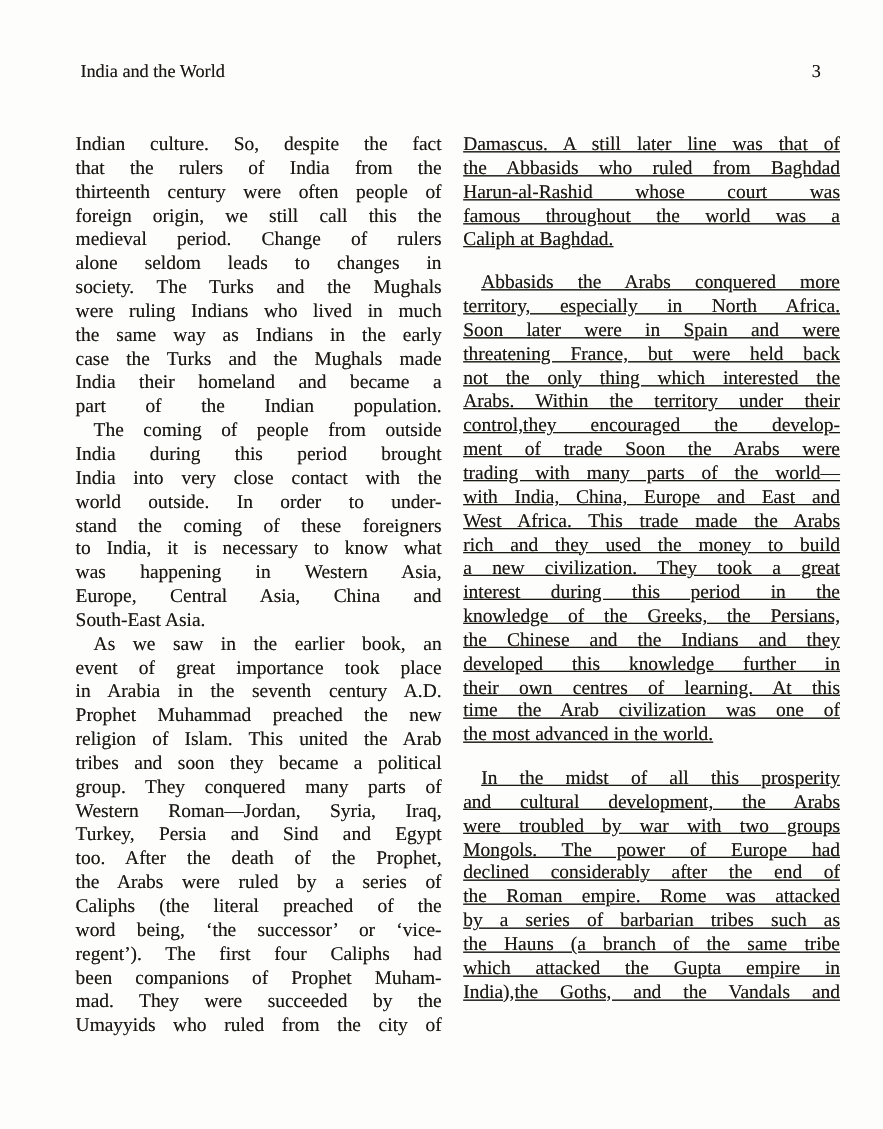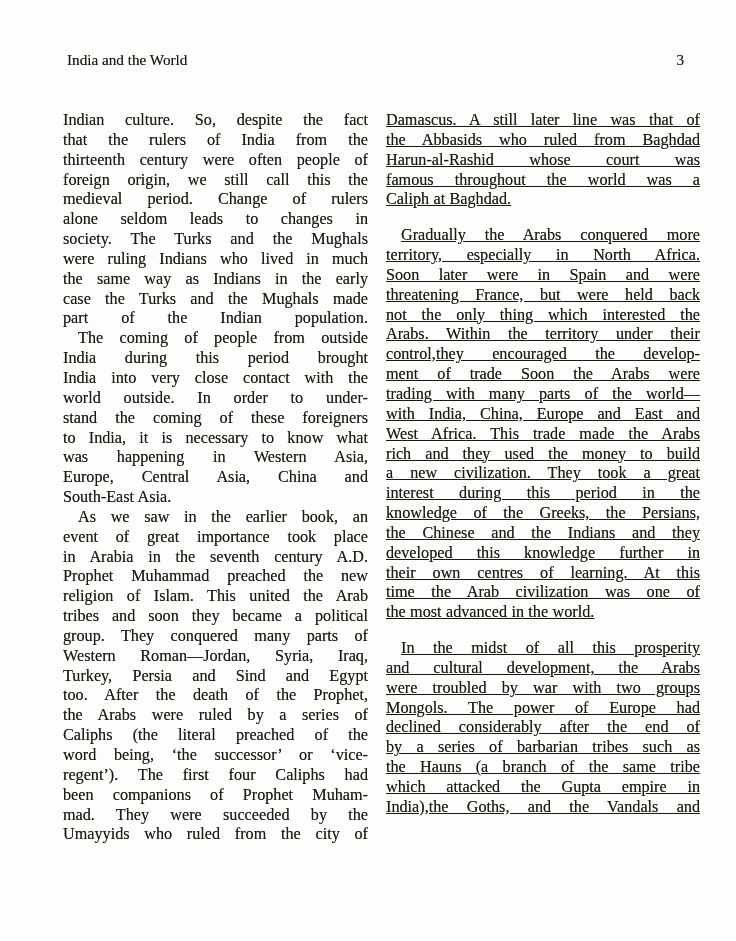--- a/index.html
+++ b/index.html
@@ -61,20 +61,21 @@
           <div class="line">Indian culture. So, despite the fact</div>
           <div class="line">that the rulers of India from the</div>
           <div class="line">thirteenth century were often people of</div>
           <div class="line">foreign origin, we still call this the</div>
           <div class="line">medieval period. Change of rulers</div>
           <div class="line">alone seldom leads to changes in</div>
           <div class="line">society. The Turks and the Mughals</div>
           <div class="line">were ruling Indians who lived in much</div>
           <div class="line">the same way as Indians in the early</div>
           <div class="line">case the Turks and the Mughals made</div>
+          <div class="line">India their homeland and became a</div>
           <div class="line">part of the Indian population.</div>
         </div>
         <div class="para indent">
           <div class="line">The coming of people from outside</div>
           <div class="line">India during this period brought</div>
           <div class="line">India into very close contact with the</div>
           <div class="line">world outside. In order to under-</div>
           <div class="line">stand the coming of these foreigners</div>
           <div class="line">to India, it is necessary to know what</div>
           <div class="line">was happening in Western Asia,</div>
@@ -103,21 +104,21 @@
       </div>
     <div class="column col-right" id="col-right">
         <div class="para">
           <div class="line">Damascus. A still later line was that of</div>
           <div class="line">the Abbasids who ruled from Baghdad</div>
           <div class="line">Harun-al-Rashid whose court was</div>
           <div class="line">famous throughout the world was a</div>
           <div class="line last">Caliph at Baghdad.</div>
         </div>
         <div class="para indent spaced">
-          <div class="line">Gradually the Arabs conquered more</div>
+          <div class="line">Abbasids the Arabs conquered more</div>
           <div class="line">territory, especially in North Africa.</div>
           <div class="line">Soon later were in Spain and were</div>
           <div class="line">threatening France, but were held back</div>
           <div class="line">not the only thing which interested the</div>
           <div class="line">Arabs. Within the territory under their</div>
           <div class="line">control,they encouraged the develop-</div>
           <div class="line">ment of trade Soon the Arabs were</div>
           <div class="line">trading with many parts of the world—</div>
           <div class="line">with India, China, Europe and East and</div>
           <div class="line">West Africa. This trade made the Arabs</div>
@@ -130,20 +131,21 @@
           <div class="line">their own centres of learning. At this</div>
           <div class="line">time the Arab civilization was one of</div>
           <div class="line last">the most advanced in the world.</div>
         </div>
         <div class="para indent spaced">
           <div class="line">In the midst of all this prosperity</div>
           <div class="line">and cultural development, the Arabs</div>
           <div class="line">were troubled by war with two groups</div>
           <div class="line">Mongols. The power of Europe had</div>
           <div class="line">declined considerably after the end of</div>
+          <div class="line">the Roman empire. Rome was attacked</div>
           <div class="line">by a series of barbarian tribes such as</div>
           <div class="line">the Hauns (a branch of the same tribe</div>
           <div class="line">which attacked the Gupta empire in</div>
           <div class="line">India),the Goths, and the Vandals and</div>
         </div>
       </div>
   </div>
 </div>
 
 </body></html>

